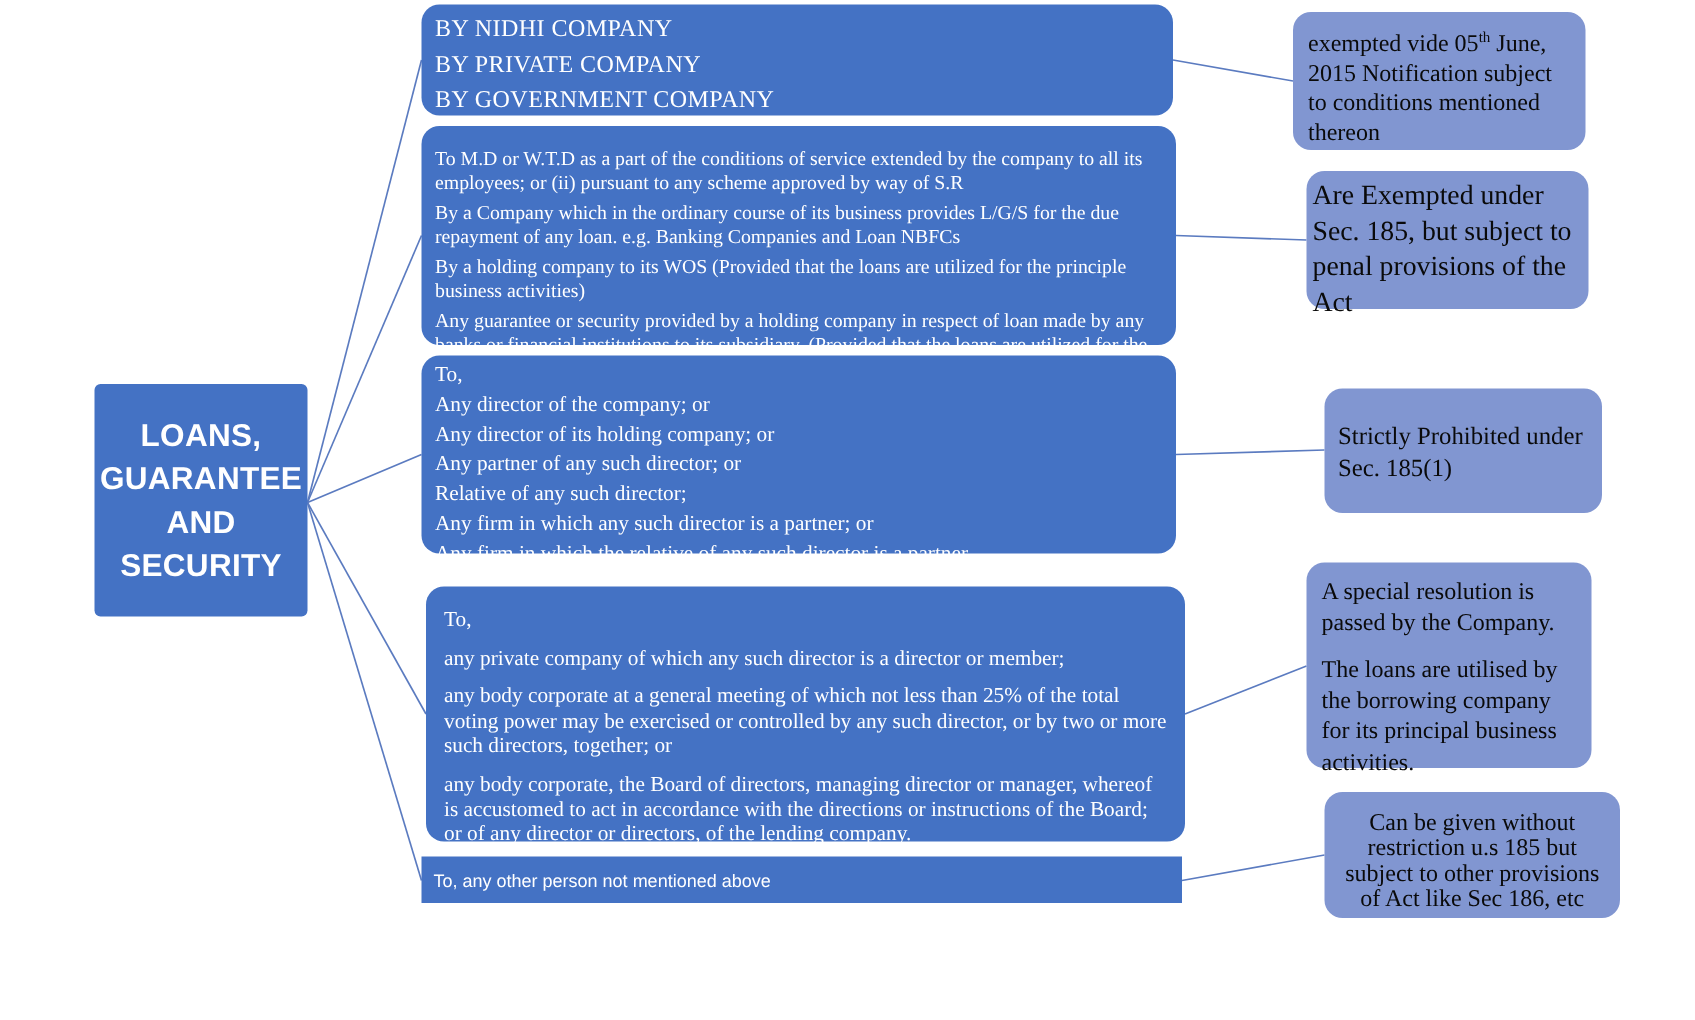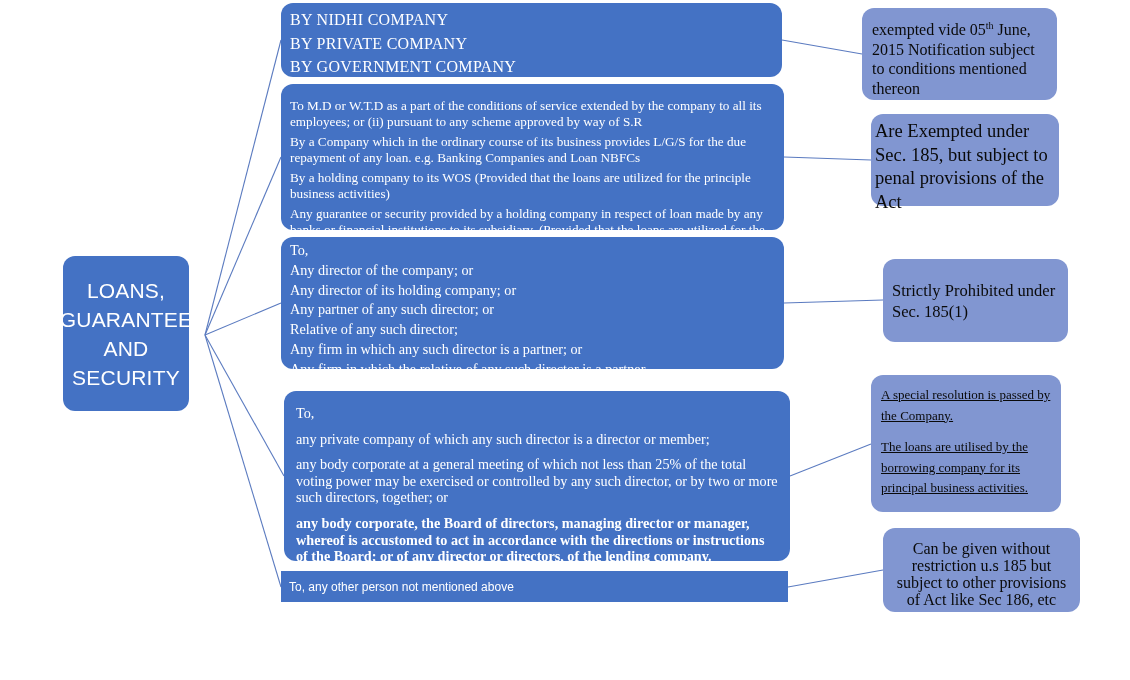--- a/index.html
+++ b/index.html
@@ -24,27 +24,28 @@
   }
   .node {
     position: absolute;
     box-sizing: border-box;
   }
 
   
   #root-node {
     left: 63px;
     top: 256px;
-    width: 126px;
+    width: 142px;
     height: 155px;
     background: #4472c4;
-    border-radius: 12px;
+    border-radius: 4px;
     display: flex;
     align-items: center;
     justify-content: center;
+    font-weight: bold;
   }
   #root-node .root-label {
     color: #ffffff;
     font-family: "Liberation Sans", sans-serif;
     font-size: 21px;
     line-height: 29px;
     text-align: center;
     letter-spacing: 0.2px;
     white-space: pre-line;
   }
@@ -111,21 +112,21 @@
     width: 506px;
     height: 170px;
     padding: 14px 12px 10px 12px;
   }
   #center-node-4 p {
     font-family: "Liberation Serif", serif;
     font-size: 14.2px;
     line-height: 16.6px;
     margin-bottom: 9px;
   }
-  #center-node-4 p:last-child { margin-bottom: 4px; font-weight: bold; }
+  #center-node-4 p:last-child { margin-bottom: 4px; }
 
   #center-node-5 {
     left: 281px;
     top: 571px;
     width: 507px;
     height: 31px;
     border-radius: 0;
     padding: 3px 8px;
     display: flex;
     align-items: center;
@@ -178,21 +179,21 @@
   }
   #outcome-node-3 p { font-size: 16.5px; line-height: 21px; }
 
   #outcome-node-4 {
     left: 871px;
     top: 375px;
     width: 190px;
     height: 137px;
     padding: 10px 7px 8px 10px;
   }
-  #outcome-node-4 p { font-size: 13px; line-height: 20.5px; text-decoration: underline; }
+  #outcome-node-4 p { font-size: 16px; line-height: 20.5px; }
   #outcome-node-4 p.second { margin-top: 11px; }
 
   #outcome-node-5 {
     left: 883px;
     top: 528px;
     width: 197px;
     height: 84px;
     padding: 8px 7px 6px 7px;
     text-align: center;
     display: flex;

